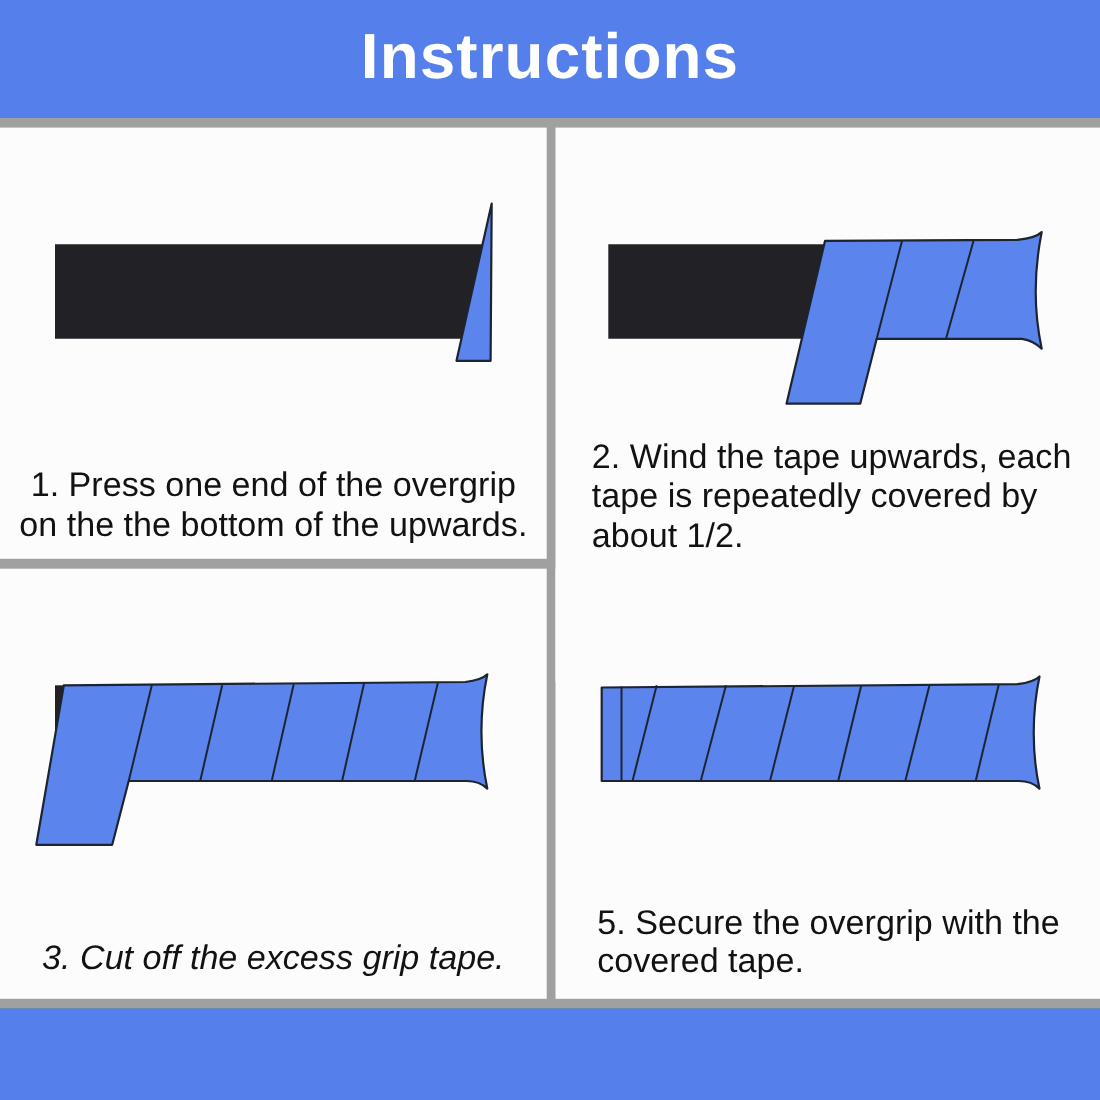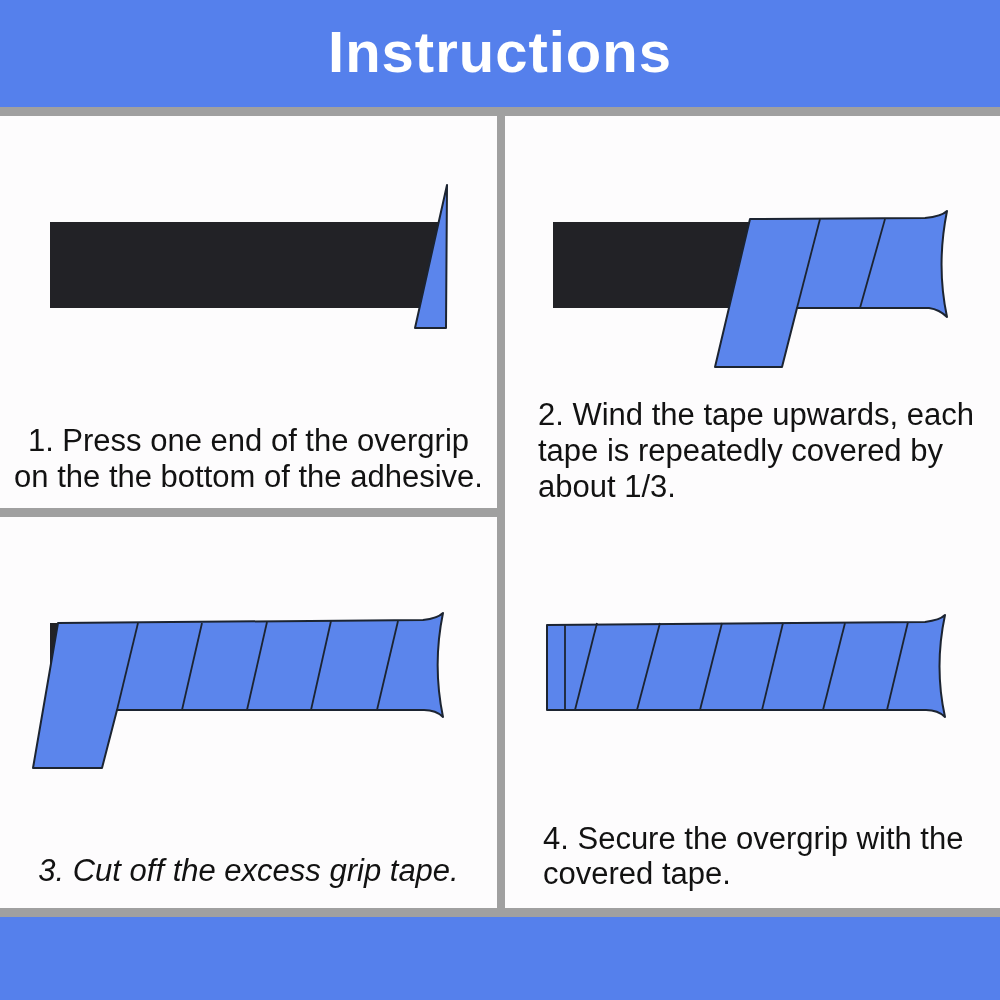--- a/index.html
+++ b/index.html
@@ -46,38 +46,38 @@
 
   <div class="grid-bg">
 
     <section class="panel p1">
       <svg width="497" height="392" viewBox="0 0 497 392">
         <polygon class="handle" points="50,106 439,106 420,192 50,192"></polygon>
         <polygon class="tape" stroke-width="1.5" points="447,69 446,212 415,212"></polygon>
       </svg>
       <p class="caption center cap1">
         <span>1. Press one end of the overgrip</span><br>
-        <span>on the the bottom of the adhesive.</span>
+        <span>on the the bottom of the upwards.</span>
       </p>
     </section>
 
     <section class="panel p2">
       <svg width="495" height="392" viewBox="0 0 495 392">
         <polygon class="handle" points="48,106 262,106 262,192 48,192"></polygon>
         <path class="tape" d="M245,103 L420,102 C430,101 438,99 442,95
                  C435,130 435,168 442,201
                  C438,197 431,193 424,192
                  L292,192 L277,251 L210,251 Z"></path>
         <path class="tape-line" d="M315,103 L292,192"></path>
         <path class="tape-line" d="M380,103 L355,192"></path>
       </svg>
       <p class="caption cap2">
         <span>2. Wind the tape upwards, each</span><br>
         <span>tape is repeatedly covered by</span><br>
-        <span>about 1/3.</span>
+        <span>about 1/2.</span>
       </p>
     </section>
 
     <section class="panel p3">
       <svg width="497" height="391" viewBox="0 0 497 391">
         <rect class="handle" x="50" y="106" width="9" height="87"></rect>
         <path class="tape" d="M58,106 L423,103 C432,102 439,100 443,96
                  C436,130 436,166 443,200
                  C439,196 432,193 424,193
                  L117,193 L102,251 L33,251 Z"></path>
@@ -100,21 +100,21 @@
                  L42,193 Z"></path>
         <path class="tape-line" stroke-width="2.4" d="M60,107 L60,193"></path>
         <path class="tape-line" d="M92,106 L70,193"></path>
         <path class="tape-line" d="M155,106 L132,193"></path>
         <path class="tape-line" d="M217,106 L195,193"></path>
         <path class="tape-line" d="M278,106 L257,193"></path>
         <path class="tape-line" d="M340,106 L318,193"></path>
         <path class="tape-line" d="M403,105 L382,193"></path>
       </svg>
       <p class="caption cap4">
-        <span>4. Secure the overgrip with the</span><br>
+        <span>5. Secure the overgrip with the</span><br>
         <span>covered tape.</span>
       </p>
     </section>
 
   </div>
 
   <footer class="banner bottom"></footer>
 
 </div>
 

